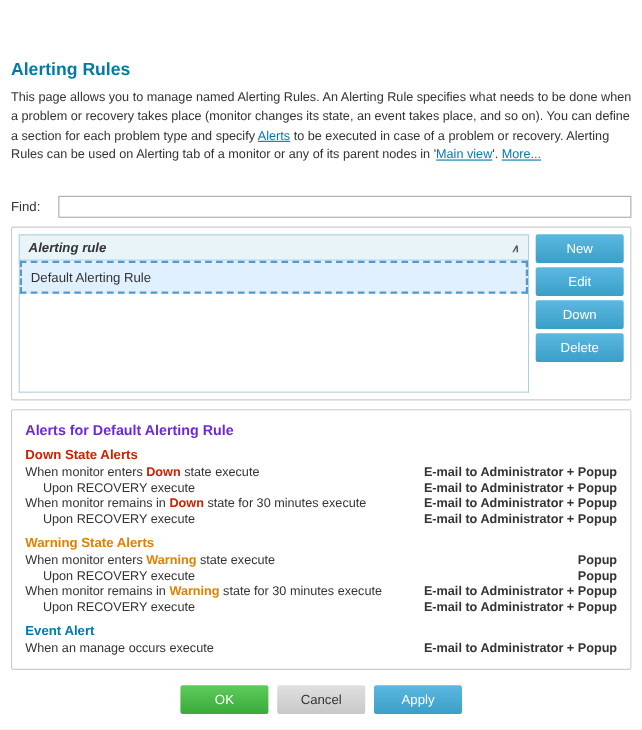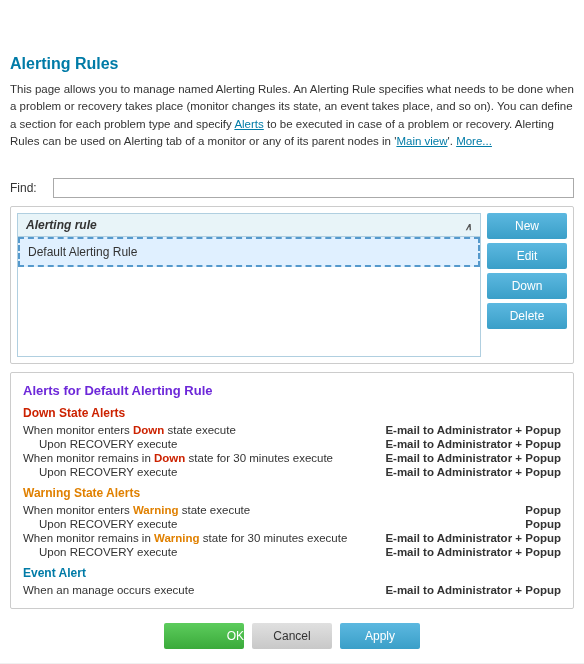--- a/index.html
+++ b/index.html
@@ -159,21 +159,20 @@
     }
     .btn-ok {
       width: 80px;
       height: 26px;
       background: linear-gradient(to bottom, #5dcc5d, #3aaa3a);
       color: #fff;
       border: none;
       border-radius: 2px;
       font-size: 12px;
       cursor: pointer;
-      text-align: right;
     }
     .btn-cancel-bottom {
       width: 80px;
       height: 26px;
       background: linear-gradient(to bottom, #e0e0e0, #c8c8c8);
       color: #333;
       border: none;
       border-radius: 2px;
       font-size: 12px;
       cursor: pointer;

